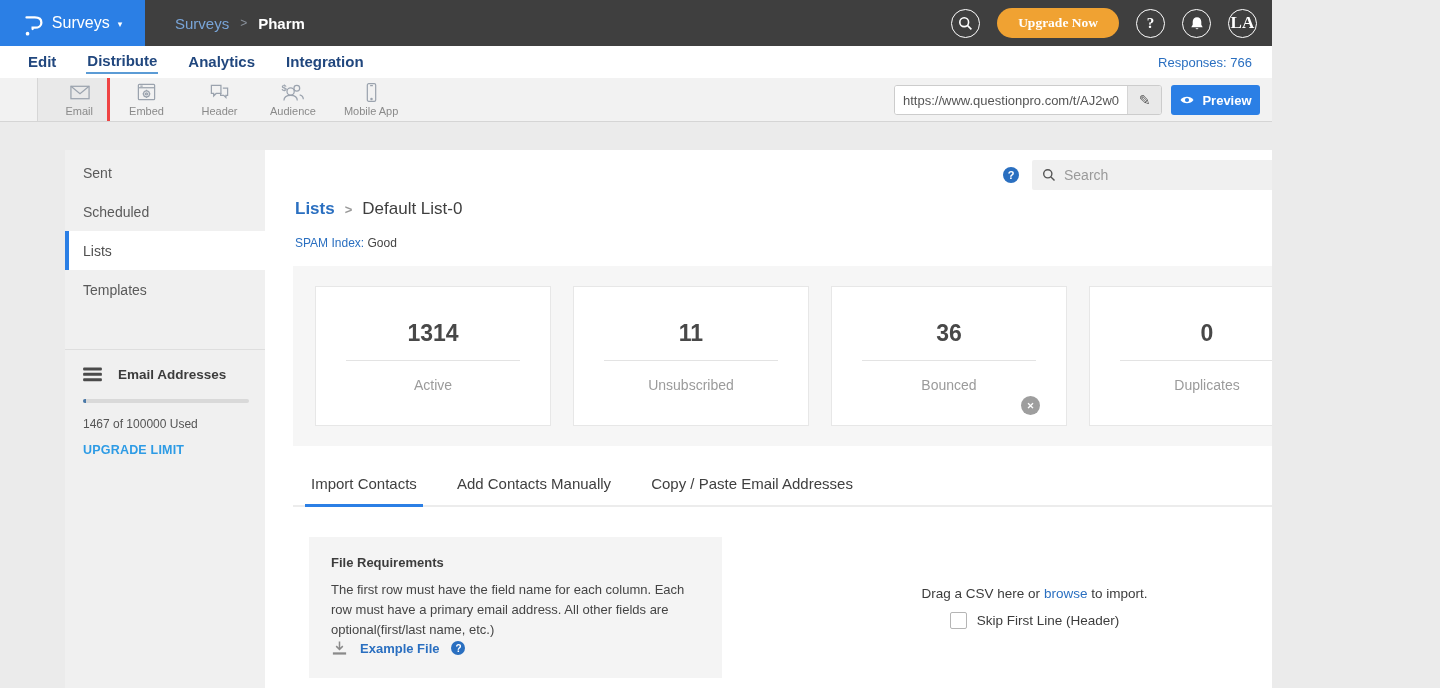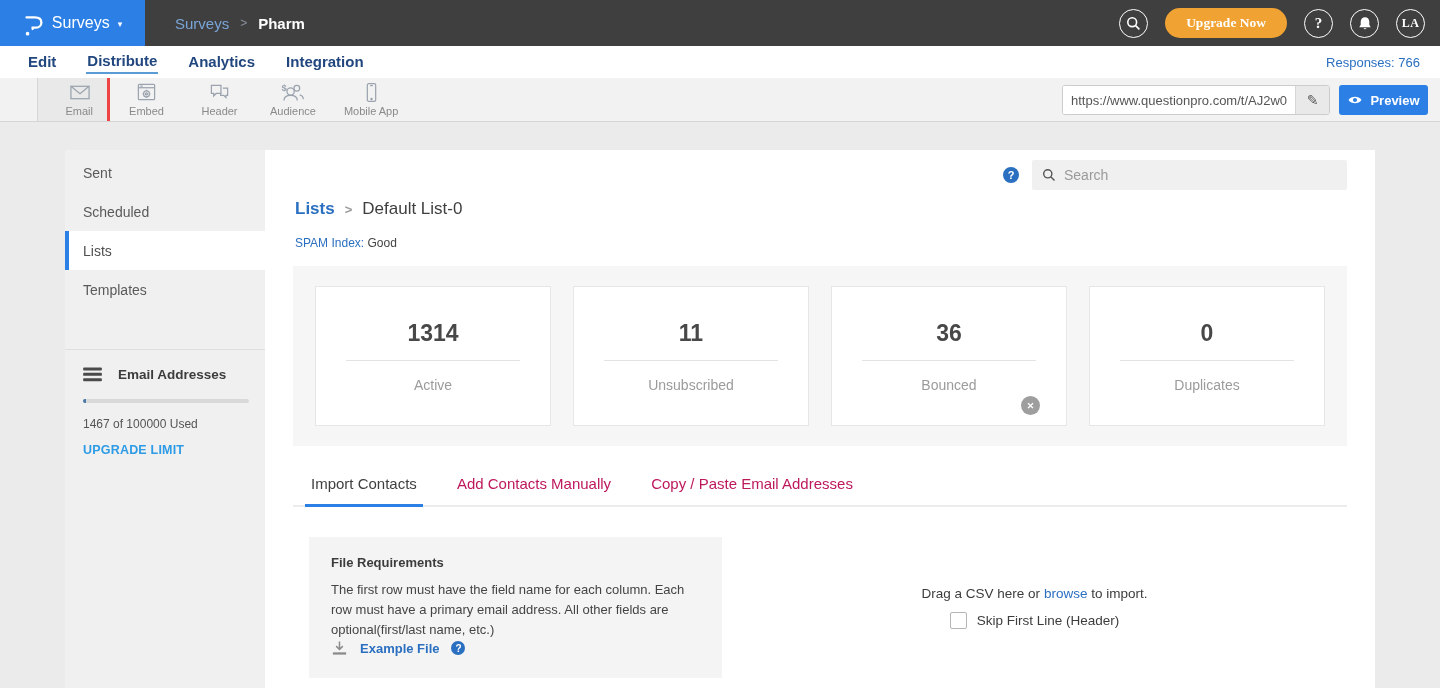--- a/index.html
+++ b/index.html
@@ -1,33 +1,33 @@
 <!DOCTYPE html>
 <html><head>
 <meta charset="utf-8">
 <style>
   * { margin:0; padding:0; box-sizing:border-box; }
   html,body { background:#ebebeb; }
   .screen {
-    position:relative; width:1440px; height:688px; overflow:hidden;
+    position:relative; width:1272px; height:688px; overflow:hidden;
     font-family:"Liberation Sans", sans-serif; background:#ebebeb; cursor:default;
   }
   
   .topbar { height:46px; background:#3f3f3f; display:flex; align-items:center; }
   .logo-box { width:145px; height:46px; background:#2b7fe5; display:flex; align-items:center; justify-content:center; gap:8px; cursor:pointer; }
   .product-name { color:#fff; font-size:16px; font-weight:500; }
   .logo-caret { color:#fff; font-size:9px; margin-top:2px; }
   .tb-crumb { margin-left:30px; display:flex; align-items:center; gap:11px; font-size:15px; }
   .tb-crumb .root { color:#79a5d8; cursor:pointer; }
   .tb-crumb .sep { color:#8a929d; font-size:12px; }
   .tb-crumb .cur { color:#fff; font-weight:700; max-width:47px; overflow:hidden; white-space:nowrap; }
   .tb-actions { margin-left:auto; display:flex; align-items:center; gap:17px; padding-right:15px;font-family:Liberation Serif, serif; }
   .circle-btn { width:29px; height:29px; border:1.5px solid #fff; border-radius:50%; display:flex; align-items:center; justify-content:center; color:#fff; cursor:pointer; flex:none; }
   .circle-btn .q { font-size:15px; font-weight:700; }
-  .avatar { font-size:12px; font-weight:700; letter-spacing:.3px; }
+  .avatar { font-size:17px; font-weight:700; letter-spacing:.3px; }
   .upgrade-btn { height:30px; border-radius:15px; background:#f0a232; color:#fff; font-weight:700; font-size:13.5px; padding:0 21px; display:flex; align-items:center; border:none; cursor:pointer; font-family:inherit; }
   
   .nav-row { height:32px; background:#fff; display:flex; align-items:center; padding:0 20px 0 27px; }
   .nav-tab { font-size:15px; font-weight:600; color:#21477e; margin-right:29px; padding:2px 1px 3px 1px; cursor:pointer; }
   .nav-tab.active { border-bottom:2px solid #5b9bd5; }
   .responses { margin-left:auto; color:#2a6fc0; font-size:13px; }
   
   .toolbar { height:44px; background:#f2f2f2; border-bottom:1px solid #d5d5d5; display:flex; align-items:stretch; padding-left:37px; position:relative; }
   .tool-item { display:flex; flex-direction:column; align-items:center; justify-content:center; gap:2px; padding:0 14px; min-width:73px; color:#8a8a8a; font-size:11px; cursor:pointer; }
   .tool-item.active { background:#e9e9e9; border-left:1px solid #d6d6d6; border-right:3px solid #ef4444;align-items:flex-end; }
@@ -65,21 +65,21 @@
   .spam-row { margin-top:17px; font-size:12px; padding-left:2px; }
   .spam-label { color:#2a6fc0; }
   .spam-value { color:#444; }
   .stats-panel { margin-top:16px; background:#f6f6f6; padding:20px 22px; display:flex; gap:22px; }
   .stat-card { flex:1; background:#fff; border:1px solid #e7e7e7; height:140px; position:relative; display:flex; flex-direction:column; align-items:center; padding-top:33px; }
   .stat-value { font-size:23px; font-weight:700; color:#484848; }
   .stat-divider { width:74%; height:1px; background:#e3e3e3; margin-top:13px; }
   .stat-label { margin-top:16px; font-size:14px; color:#9b9b9b; }
   .stat-close { position:absolute; right:26px; bottom:10px; width:19px; height:19px; border-radius:50%; background:#9e9e9e; color:#fff; font-size:9px; font-weight:700; display:flex; align-items:center; justify-content:center; cursor:pointer; }
   .tabs-row { margin-top:29px; border-bottom:2px solid #ececec; display:flex; padding-left:12px; }
-  .ctab { font-size:15px; color:#be185d; padding:0 6px 12px 6px; margin-right:28px; cursor:pointer; }
+  .ctab { font-size:15px; color:#404040; padding:0 6px 12px 6px; margin-right:28px; cursor:pointer; }
   .ctab.active { color:#3f3f3f; border-bottom:3px solid #2b7fe5; margin-bottom:-2px; }
   .import-row { display:flex; margin-top:30px; }
   .file-box { margin-left:16px; width:413px; background:#f4f4f4; padding:18px 22px 22px 22px; flex:none; }
   .file-title { font-size:13px; font-weight:700; color:#3c3c3c; }
   .file-body { margin-top:10px; font-size:13px; line-height:1.55; color:#444; }
   .example-row { display:flex; align-items:center; gap:12px; }
   .example-link { font-size:13px; color:#2a6fc0; font-weight:600; cursor:pointer; }
   .dropzone { flex:1; display:flex; flex-direction:column; align-items:center; justify-content:center; gap:11px; }
   .drop-text { font-size:13.5px; color:#3c3c3c; }
   .browse { color:#2a6fc0; cursor:pointer; }

